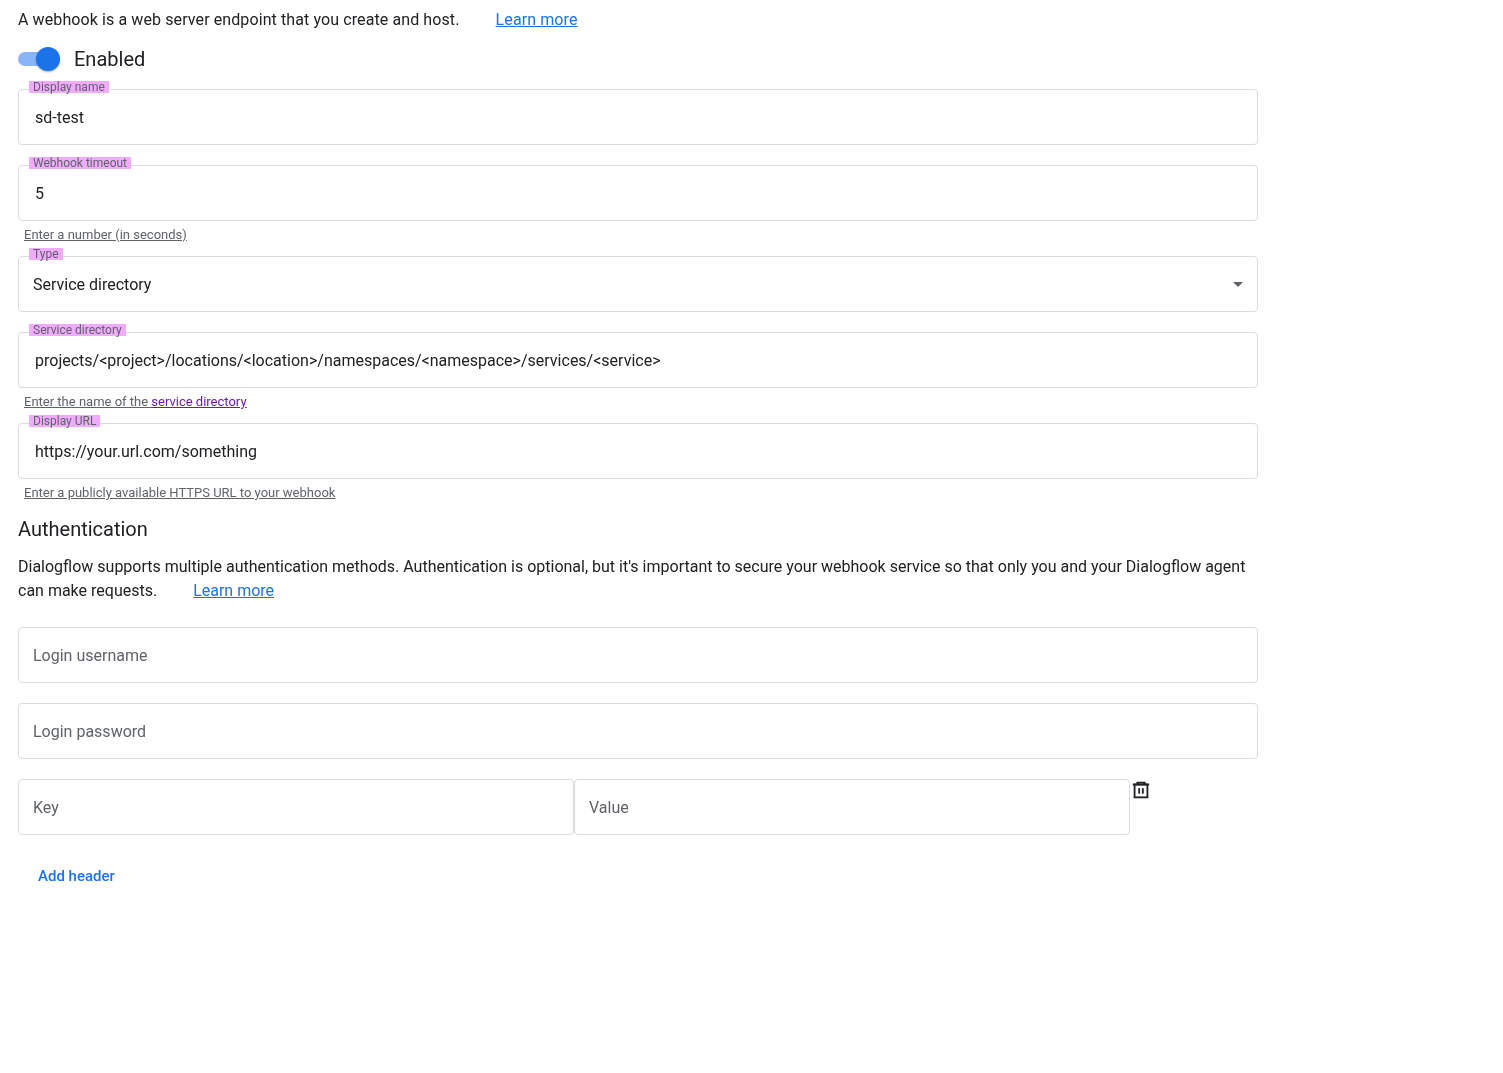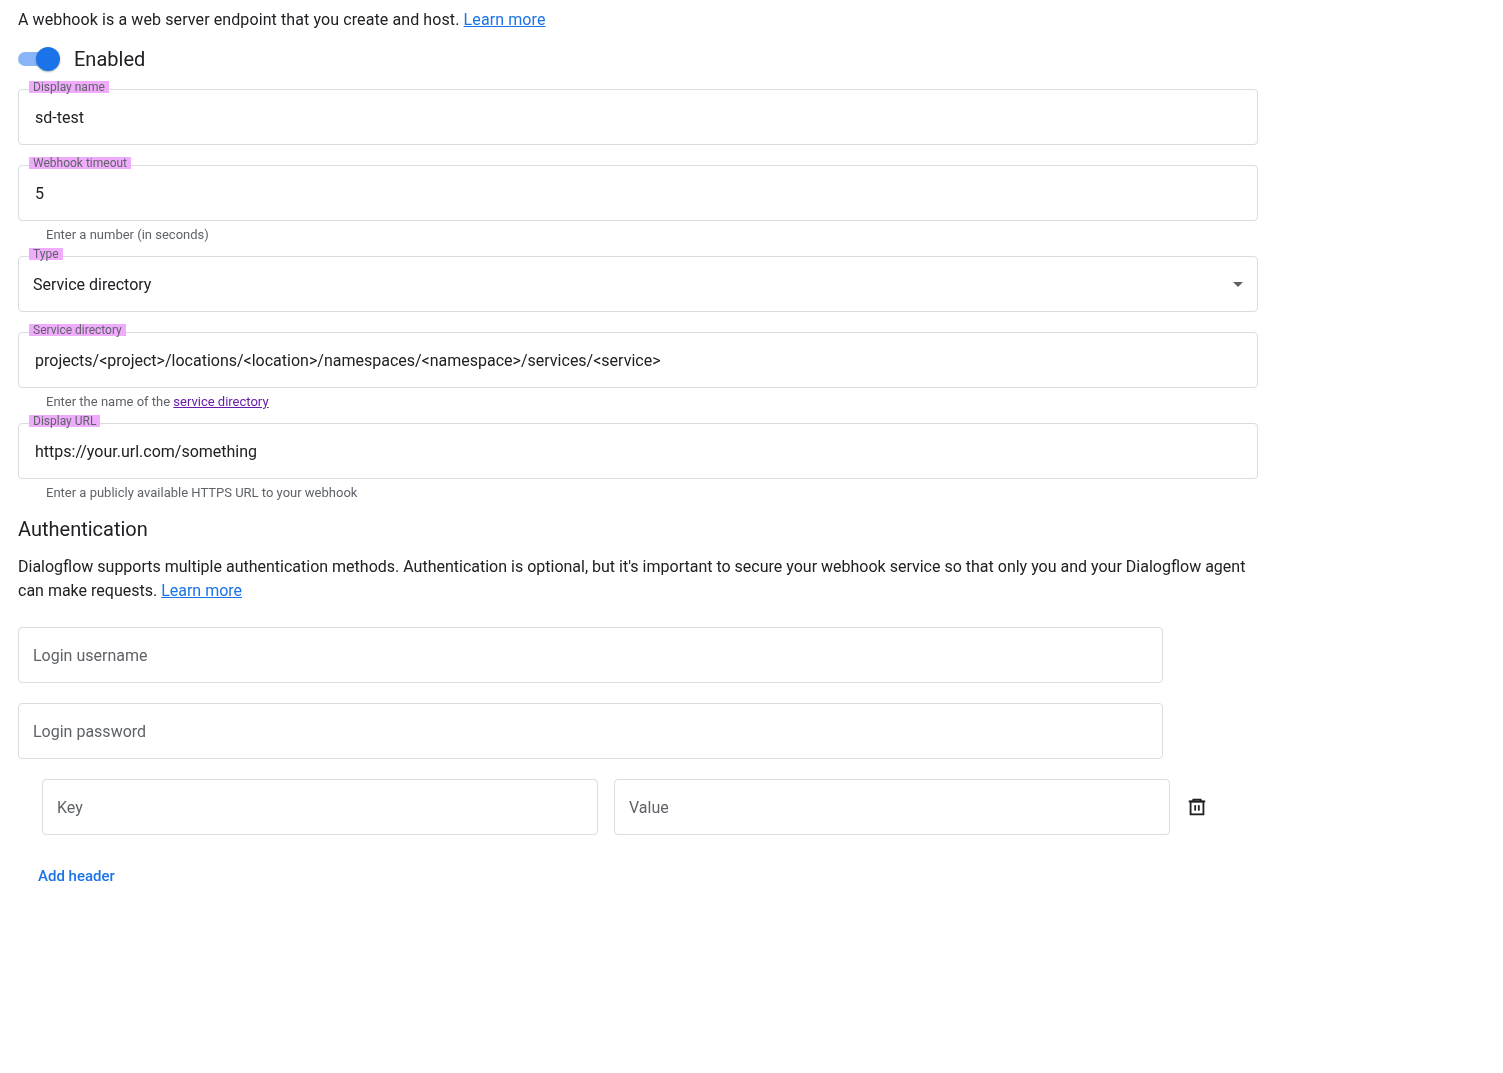--- a/index.html
+++ b/index.html
@@ -15,20 +15,21 @@
   .intro {
     font-size: 16px;
     color: #202124;
     margin: 0 0 18px 0;
     letter-spacing: 0.1px;
   }
   a.link {
     color: #1a73e8;
     text-decoration: underline;
     cursor: pointer;
+    margin-left: 32px;
   }
   a.visited {
     color: #681da8;
     text-decoration: underline;
     cursor: pointer;
   }
 
   
   .toggle-row {
     display: flex;
@@ -100,21 +101,22 @@
     font-family: inherit;
     color: #202124;
     background: transparent;
   }
   .outlined .select-value {
     cursor: pointer;
   }
   .helper {
     font-size: 13px;
     color: #5f6368;
-    margin: 6px 0 14px 28px;
+    margin: 6px 0 14px 6px;
+    text-decoration: underline;
   }
   .field.no-helper { margin-bottom: 20px; }
 
   .dropdown-arrow {
     width: 0; height: 0;
     border-left: 5px solid transparent;
     border-right: 5px solid transparent;
     border-top: 5px solid #5f6368;
     margin-left: 8px;
   }
@@ -130,38 +132,36 @@
     color: #202124;
     margin: 0 0 24px 0;
     max-width: 1240px;
     line-height: 1.5;
   }
 
   
   .plain {
     border: 1px solid #dadce0;
     border-radius: 4px;
-    width: 1145px;
+    width: 1240px;
     height: 56px;
     padding: 0 14px;
     font-size: 16px;
     font-family: inherit;
     color: #202124;
     outline: none;
     margin-bottom: 20px;
     background: #fff;
   }
   .plain::placeholder { color: #5f6368; }
 
   .kv-row {
     display: flex;
-    align-items: center;
-    gap: 16px;
+    align-items: flex-start;
     margin-bottom: 24px;
-    margin-left: 24px;
   }
   .kv-row input {
     border: 1px solid #dadce0;
     border-radius: 4px;
     height: 56px;
     width: 556px;
     padding: 0 14px;
     font-size: 16px;
     font-family: inherit;
     color: #202124;

